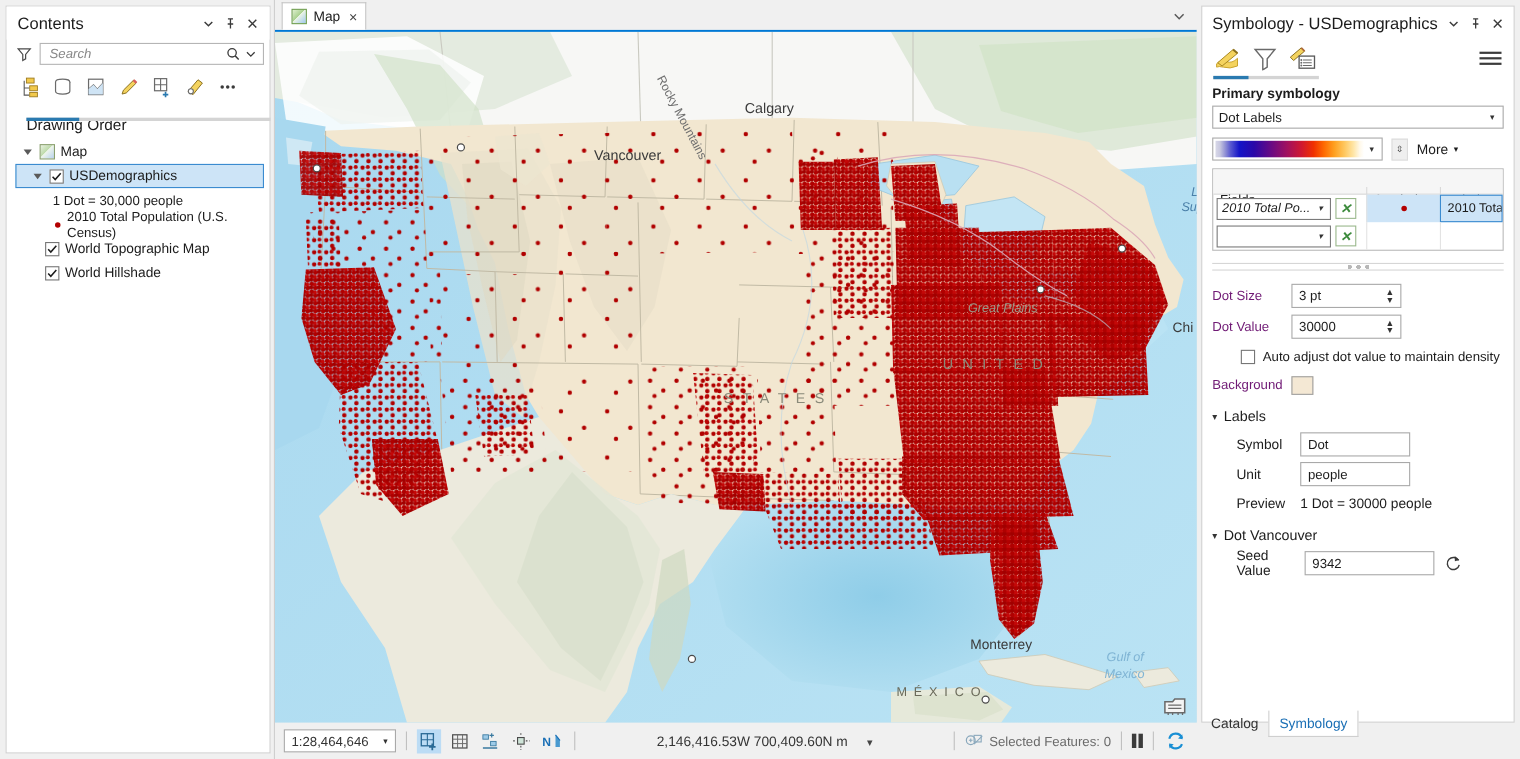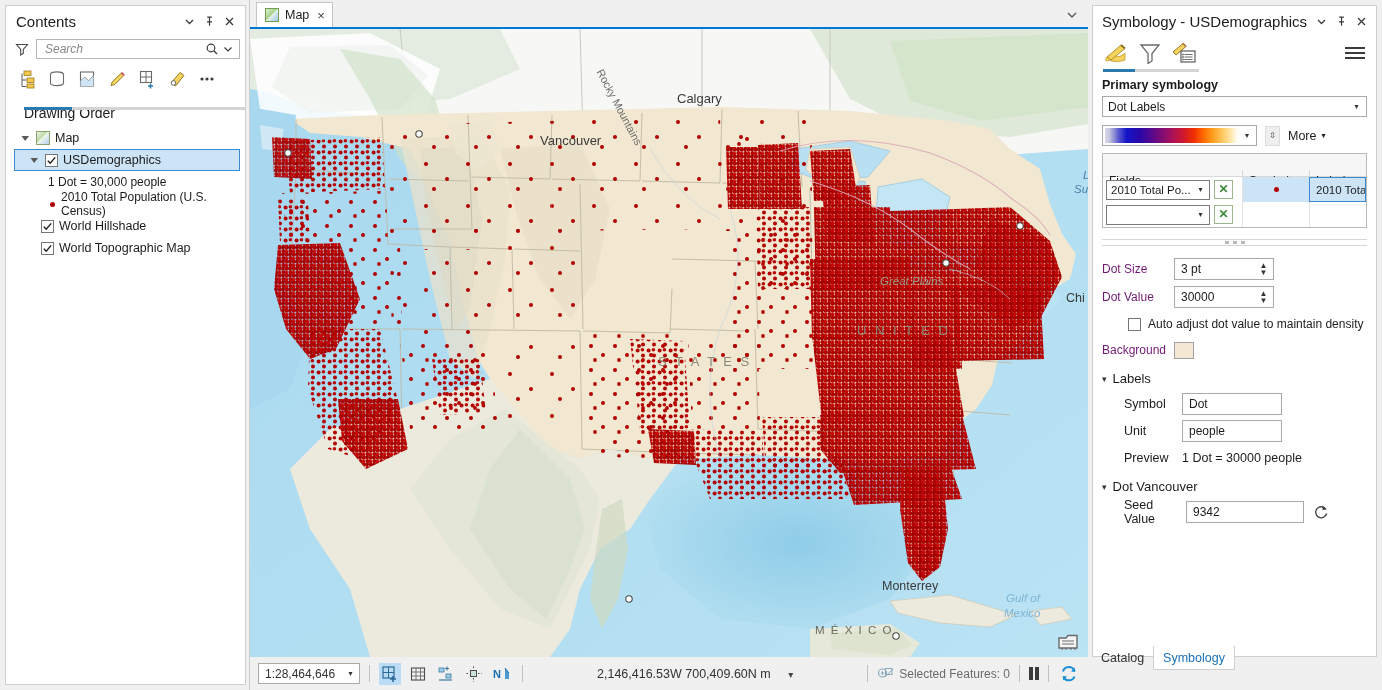--- a/index.html
+++ b/index.html
@@ -273,21 +273,21 @@
   .tbl-head {
     display: flex; height: 23px; align-items:center;
     background: #f6f6f6; border-bottom:1px solid #d9d9d9;
     font-size: 12px;
   }
   .th { padding-left: 6px; display:flex; align-items:center; height:100%;margin-top:31px; }
   .th.fields { width: 139px; }
   .th.symbol { width: 67px; border-left:1px solid #d9d9d9; }
   .th.label  { flex: 1; border-left:1px solid #d9d9d9; }
   .tr { display:flex; height: 25px; align-items:center; font-size: 12px; }
-  .td-fields { width: 139px; display:flex; align-items:flex-start; padding-left:3px; gap:4px; }
+  .td-fields { width: 139px; display:flex; align-items:center; padding-left:3px; gap:4px;font-style:italic; }
   .fcombo {
     width: 104px; height: 20px; border:1px solid #7a7a7a; background:#fff;
     display:flex;align-items:center; padding:0 2px 0 4px; font-size:11.5px;
   }
   .fcombo .cv { flex:1; white-space:nowrap; overflow:hidden; }
   .xbtn {
     width: 19px; height: 19px; border:1px solid #9ab88c; background:#fff;
     display:flex; align-items:center; justify-content:center;
     font-size: 12px; color:#3d8b3d; font-weight:bold;
   }
@@ -499,30 +499,30 @@
             <div class="legend-text">2010 Total Population (U.S. Census)</div>
           </div>
         </div>
 
         <div class="tree-row" style="padding-left:27px;">
           <div class="chk">
             <svg width="11" height="11" viewBox="0 0 11 11">
                 <path d="M1.8 5.6 L4.2 8.2 L9.2 2.4" fill="none" stroke="#1c1c1c" stroke-width="1.4"></path>
               </svg>
           </div>
-          <div class="layer-label">World Hillshade</div>
+          <div class="layer-label">World Topographic Map</div>
         </div>
 
         <div class="tree-row" style="padding-left:27px;">
           <div class="chk">
             <svg width="11" height="11" viewBox="0 0 11 11">
                 <path d="M1.8 5.6 L4.2 8.2 L9.2 2.4" fill="none" stroke="#1c1c1c" stroke-width="1.4"></path>
               </svg>
           </div>
-          <div class="layer-label">World Topographic Map</div>
+          <div class="layer-label">World Hillshade</div>
         </div>
 
       </div>
     </div>
   </div>
 
   <div id="map-area">
 
     <div class="map-tabstrip">
       <div class="map-tab">

